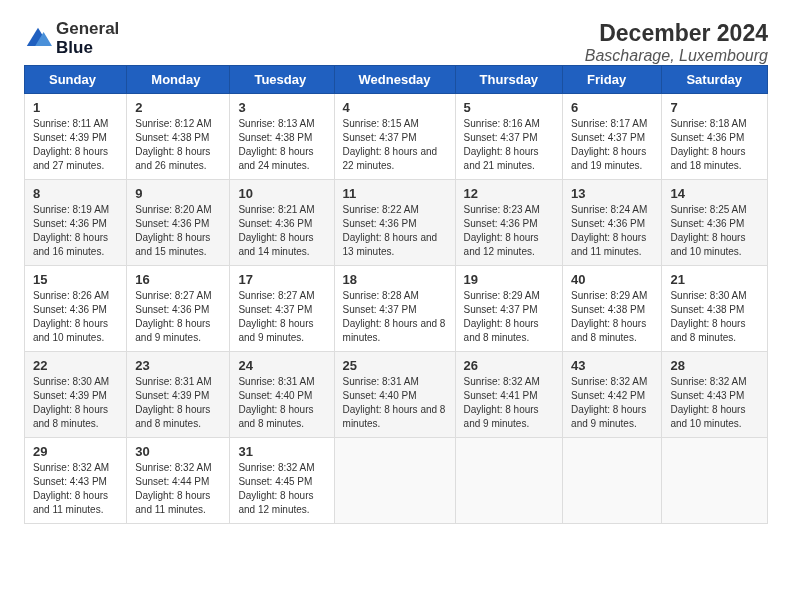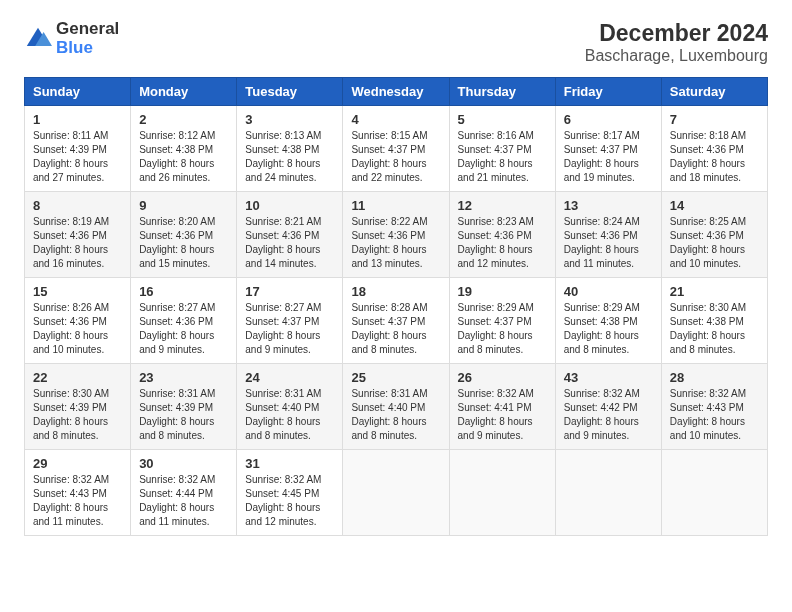--- a/index.html
+++ b/index.html
@@ -7,70 +7,70 @@
       font-family: Arial, sans-serif;
       background: #fff;
       width: 792px;
       min-height: 612px;
       padding: 20px 24px;
     }
     .header-area {
       display: flex;
       justify-content: space-between;
       align-items: flex-start;
-      margin-bottom: 12px;
       gap: 6px;
     }
     .logo {
       display: flex;
       align-items: center;
       gap: 4px;
     }
     .logo-text {
       display: flex;
       flex-direction: column;
       line-height: 1.1;
     }
     .logo-general {
       font-size: 17px;
       font-weight: bold;
       color: #333;
     }
     .logo-blue {
       font-size: 17px;
       font-weight: bold;
-      color: #3b82f6;
+      color: #0f172a;
     }
     .logo-icon {
       width: 28px;
       height: 28px;
     }
     .title-area {
       text-align: right;
     }
     .month-title {
       font-size: 23px;
       font-weight: bold;
       color: #333;
     }
     .location-title {
       font-size: 16px;
       color: #555;
+      font-style: italic;
     }
     .calendar-table {
       width: 100%;
       border-collapse: collapse;
       border: 1px solid #ccc;
     }
     .calendar-table th {
       background: #2060c0;
       color: #fff;
       font-size: 13px;
       font-weight: bold;
-      padding: 6px 8px;
+      padding: 6px 24px;
       text-align: left;
       border: 1px solid #1a50a0;
     }
     .calendar-table td {
       vertical-align: top;
       padding: 6px 8px;
       font-size: 10.5px;
       color: #333;
       border: 1px solid #ddd;
       width: calc(100% / 7);

